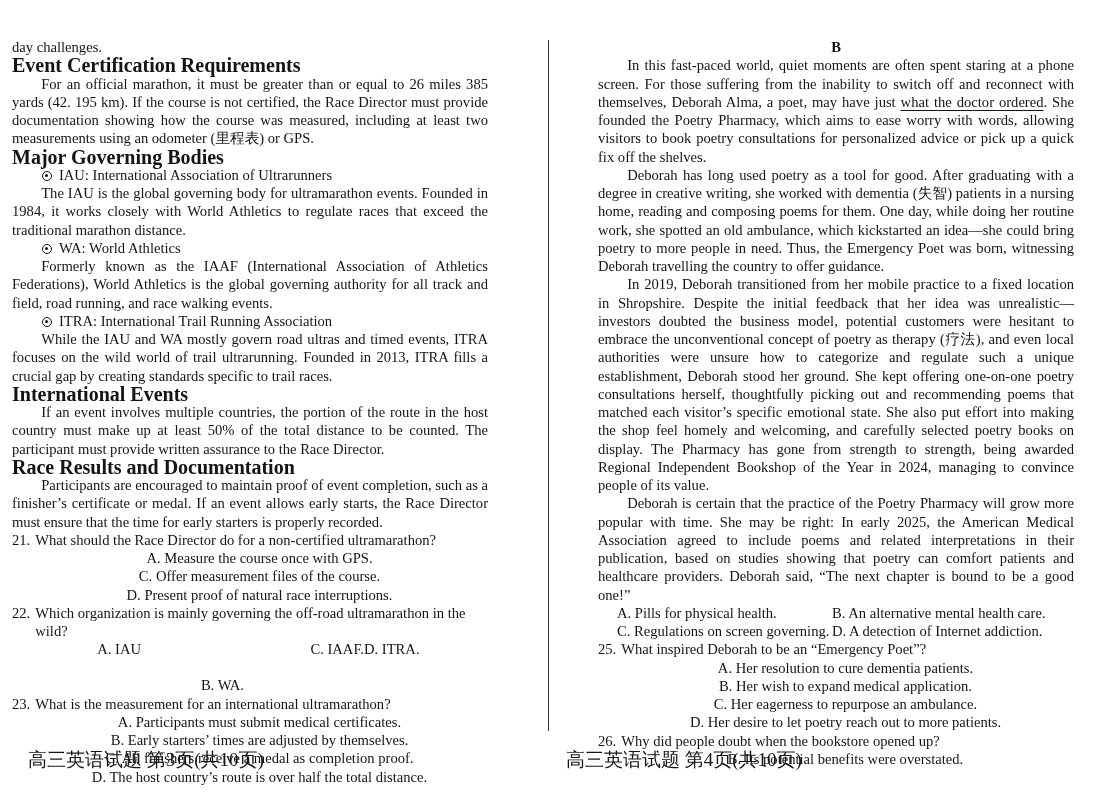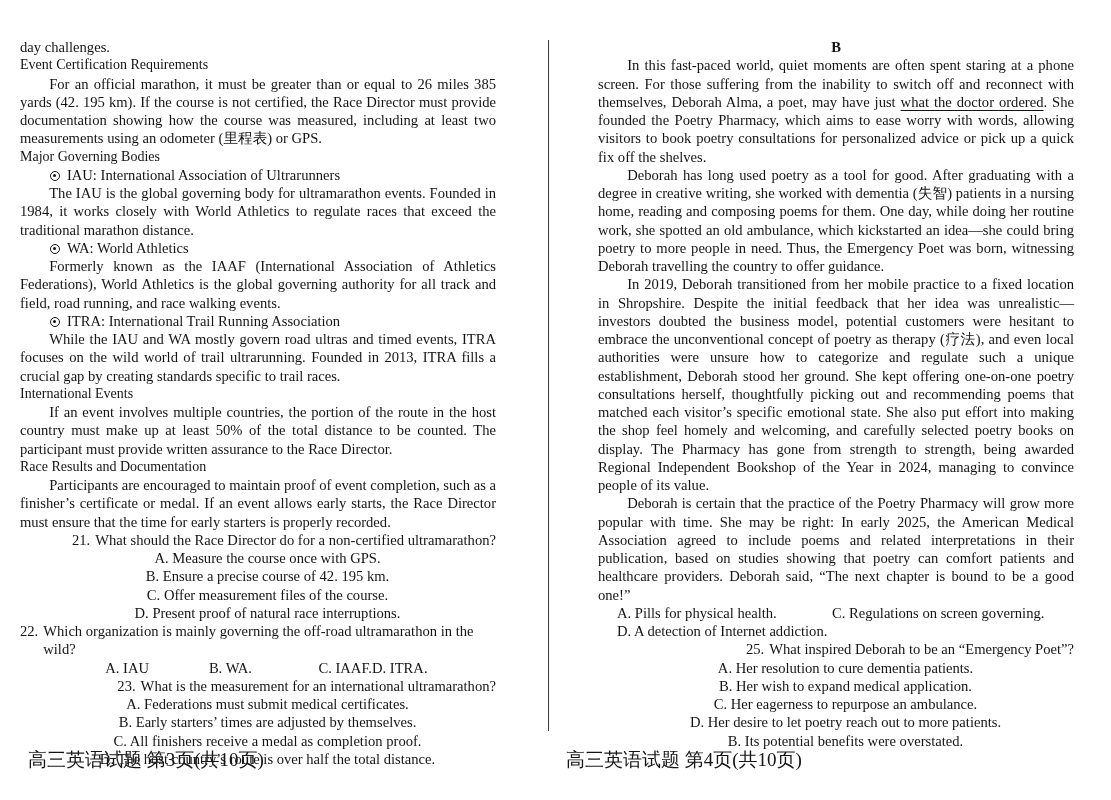--- a/index.html
+++ b/index.html
@@ -2,38 +2,38 @@
 <html><head>
 <meta charset="utf-8">
 <style>
   html,body{margin:0;padding:0;background:#ffffff;}
   body{
     width:1111px;height:800px;position:relative;overflow:hidden;
     font-family:"Liberation Serif","DejaVu Serif",serif;
     color:#141414;font-size:14.6px;line-height:18.25px;
   }
   .col{position:absolute;top:38px;width:476px;}
-  .col-left{left:20px;}
+  .col-left{left:12px;}
   .col-right{left:598px;}
   .divider{position:absolute;left:548px;top:40px;width:1px;height:691px;background:#3a3a3a;}
   p,h3,div{margin:0;padding:0;}
-  .h{font-size:14px;font-weight:normal;line-height:18.25px;}
+  .h{font-size:20px;font-weight:bold;line-height:18.25px;}
   .para{text-align:justify;text-indent:2em;}
   .plain{text-align:left;}
   .bullet-line{padding-left:2.05em;}
   .bullseye{display:inline-block;width:8px;height:8px;border:1.6px solid #141414;border-radius:50%;position:relative;margin-right:7px;vertical-align:-1px;}
   .bullseye::after{content:"";position:absolute;left:50%;top:50%;width:3px;height:3px;margin:-1.5px 0 0 -1.5px;background:#141414;border-radius:50%;}
   .section-label{text-align:center;font-weight:bold;}
-  .q-line{display:flex;text-align:left;justify-content:flex-end;}
+  .q-line{display:flex;text-align:left;}
   .q-num{flex:0 0 auto;margin-right:5px;}
   .opts{padding-left:19px;}
   .opt{text-align:center;}
   .opt-row{display:flex;padding-left:19px;text-align:right;}
   .opt-row .w1{width:110px;}
-  .opt-row .w2{width:103px;}
+  .opt-row .w2{width:103px;margin-top:36px;}
   .opt-row .w3{width:120px;}
   .opt-grid{display:grid;grid-template-columns:215px 1fr;padding-left:19px;}
   .ul{text-decoration:underline;text-underline-offset:3px;margin-top:28px;}
   .footer{position:absolute;top:751px;width:476px;font-size:19px;}
   .footer-left{left:28px;}
   .footer-right{left:566px;}
 </style>
 </head>
 <body>
 
@@ -66,77 +66,81 @@
 
   <h3 class="h">Race Results and Documentation</h3>
   <p class="para">Participants are encouraged to maintain proof of event completion, such as a finisher’s certificate or medal. If an event allows early starts, the Race Director must ensure that the time for early starters is properly recorded.</p>
 
   <div class="q-line">
     <span class="q-num">21.</span>
     <span class="q-text">What should the Race Director do for a non-certified ultramarathon?</span>
   </div>
   <div class="opts">
     <div class="opt">A. Measure the course once with GPS.</div>
-    <div class="opt">B. Ensure a precise course of 42. 195 km.</div>
     <div class="opt">C. Offer measurement files of the course.</div>
     <div class="opt">D. Present proof of natural race interruptions.</div>
   </div>
 
   <div class="q-line">
     <span class="q-num">22.</span>
     <span class="q-text">Which organization is mainly governing the off-road ultramarathon in the wild?</span>
   </div>
   <div class="opt-row">
     <span class="w1">A. IAU</span>
     <span class="w2">B. WA.</span>
     <span class="w3">C. IAAF.</span>
     <span>D. ITRA.</span>
   </div>
 
   <div class="q-line">
     <span class="q-num">23.</span>
     <span class="q-text">What is the measurement for an international ultramarathon?</span>
   </div>
   <div class="opts">
-    <div class="opt">A. Federations must submit medical certificates.</div>
+    <div class="opt">A. Participants must submit medical certificates.</div>
     <div class="opt">B. Early starters’ times are adjusted by themselves.</div>
     <div class="opt">C. All finishers receive a medal as completion proof.</div>
     <div class="opt">D. The host country’s route is over half the total distance.</div>
   </div>
 </div>
 
 <div class="divider"></div>
 
 <div class="col col-right">
 
   <div class="section-label">B</div>
 
   <p class="para"><span>In this fast-paced world, quiet moments are often spent staring at a phone screen. For those suffering from the inability to switch off and reconnect with themselves, Deborah Alma, a poet, may have just </span><span class="ul">what the doctor ordered</span><span>. She founded the Poetry Pharmacy, which aims to ease worry with words, allowing visitors to book poetry consultations for personalized advice or pick up a quick fix off the shelves.</span></p>
 
   <p class="para">Deborah has long used poetry as a tool for good. After graduating with a degree in creative writing, she worked with dementia (失智) patients in a nursing home, reading and composing poems for them. One day, while doing her routine work, she spotted an old ambulance, which kickstarted an idea—she could bring poetry to more people in need. Thus, the Emergency Poet was born, witnessing Deborah travelling the country to offer guidance.</p>
   <p class="para">In 2019, Deborah transitioned from her mobile practice to a fixed location in Shropshire. Despite the initial feedback that her idea was unrealistic—investors doubted the business model, potential customers were hesitant to embrace the unconventional concept of poetry as therapy (疗法), and even local authorities were unsure how to categorize and regulate such a unique establishment, Deborah stood her ground. She kept offering one-on-one poetry consultations herself, thoughtfully picking out and recommending poems that matched each visitor’s specific emotional state. She also put effort into making the shop feel homely and welcoming, and carefully selected poetry books on display. The Pharmacy has gone from strength to strength, being awarded Regional Independent Bookshop of the Year in 2024, managing to convince people of its value.</p>
   <p class="para">Deborah is certain that the practice of the Poetry Pharmacy will grow more popular with time. She may be right: In early 2025, the American Medical Association agreed to include poems and related interpretations in their publication, based on studies showing that poetry can comfort patients and healthcare providers. Deborah said, “The next chapter is bound to be a good one!”</p>
 
   <div class="opt-grid">
     <span>A. Pills for physical health.</span>
+    <span>B. An alternative mental health care.</span>
     <span>C. Regulations on screen governing.</span>
     <span>D. A detection of Internet addiction.</span>
   </div>
 
   <div class="q-line">
     <span class="q-num">25.</span>
     <span class="q-text">What inspired Deborah to be an “Emergency Poet”?</span>
   </div>
   <div class="opts">
     <div class="opt">A. Her resolution to cure dementia patients.</div>
     <div class="opt">B. Her wish to expand medical application.</div>
     <div class="opt">C. Her eagerness to repurpose an ambulance.</div>
     <div class="opt">D. Her desire to let poetry reach out to more patients.</div>
   </div>
 
+  <div class="q-line">
+    <span class="q-num">26.</span>
+    <span class="q-text">Why did people doubt when the bookstore opened up?</span>
+  </div>
   <div class="opts">
     <div class="opt">B. Its potential benefits were overstated.</div>
 
   </div>
 </div>
 
 <div class="footer footer-left">高三英语试题  第3页(共10页)</div>
 <div class="footer footer-right">高三英语试题  第4页(共10页)</div>
 
 </body></html>

